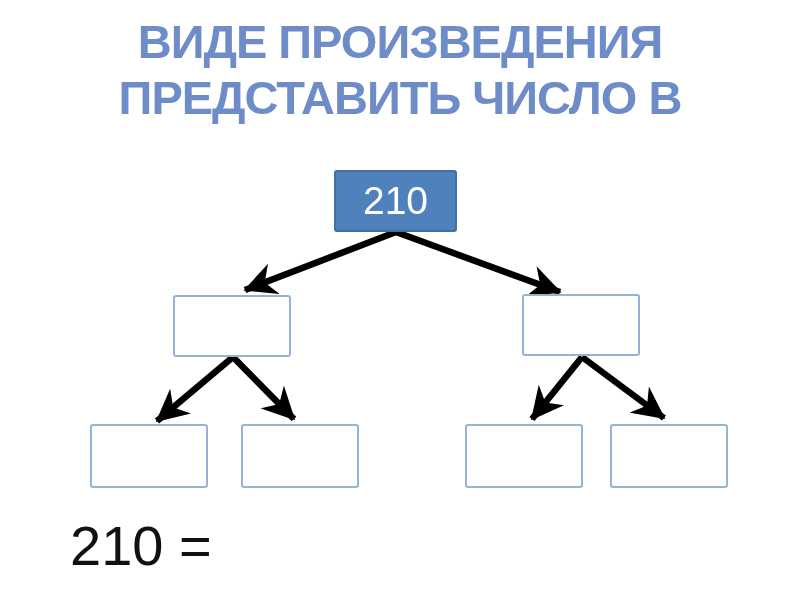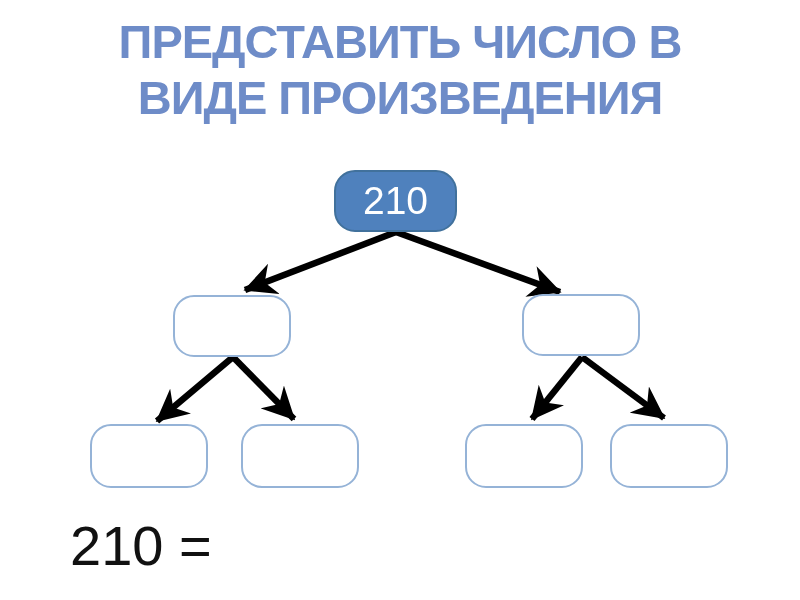--- a/index.html
+++ b/index.html
@@ -31,21 +31,21 @@
     position: absolute;
     left: 0;
     top: 0;
     width: 800px;
     height: 600px;
     pointer-events: none;
   }
   .node {
     position: absolute;
     box-sizing: border-box;
-    border-radius: 21px;
+    border-radius: 3px;
     display: flex;
     align-items: center;
     justify-content: center;
   }
   .node-root {
     left: 334px;
     top: 170px;
     width: 123px;
     height: 62px;
     background: #4F81BD;
@@ -73,22 +73,22 @@
     font-size: 56px;
     line-height: 52px;
   }
 </style>
 </head>
 <body>
 
 <div class="stage">
 
   <div class="slide-title">
+    <div>ВИДЕ ПРОИЗВЕДЕНИЯ</div>
     <div>ПРЕДСТАВИТЬ ЧИСЛО В</div>
-    <div>ВИДЕ ПРОИЗВЕДЕНИЯ</div>
   </div>
 
   <svg class="arrows-layer" width="800" height="600" viewBox="0 0 800 600" xmlns="http://www.w3.org/2000/svg">
     <defs>
       <marker id="arrowhead" viewBox="0 0 10 10" refX="9.5" refY="5" markerWidth="5" markerHeight="5" orient="auto" markerUnits="strokeWidth">
         <path d="M0,0 L10,5 L0,10 L3,5 Z" fill="#000000"></path>
       </marker>
     </defs>
     <path d="M396,232 L245,290" stroke="#000000" stroke-width="6.5" fill="none" marker-end="url(#arrowhead)"></path>
     <path d="M396,232 L560,292" stroke="#000000" stroke-width="6.5" fill="none" marker-end="url(#arrowhead)"></path>

